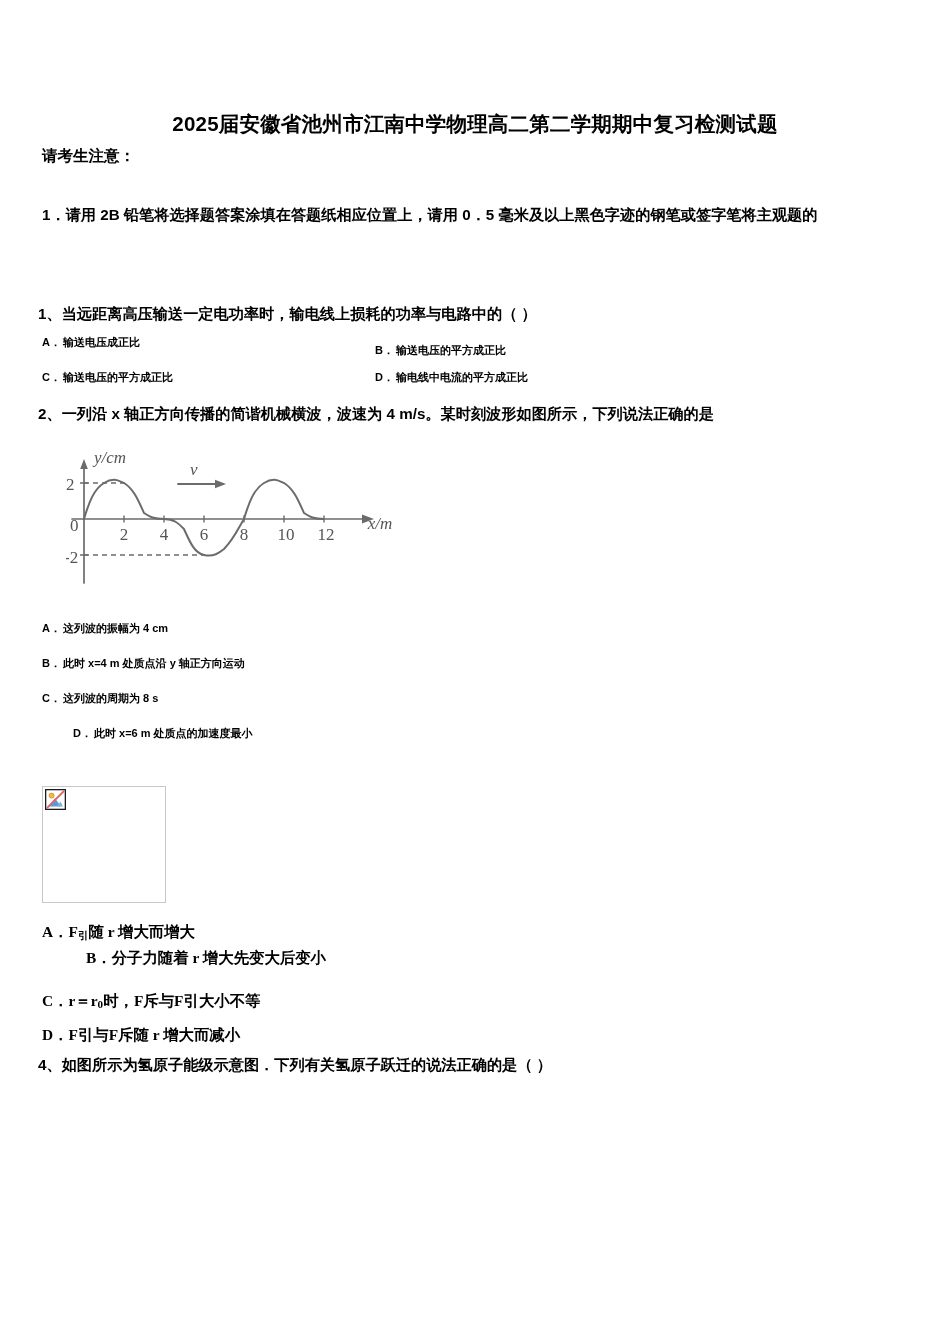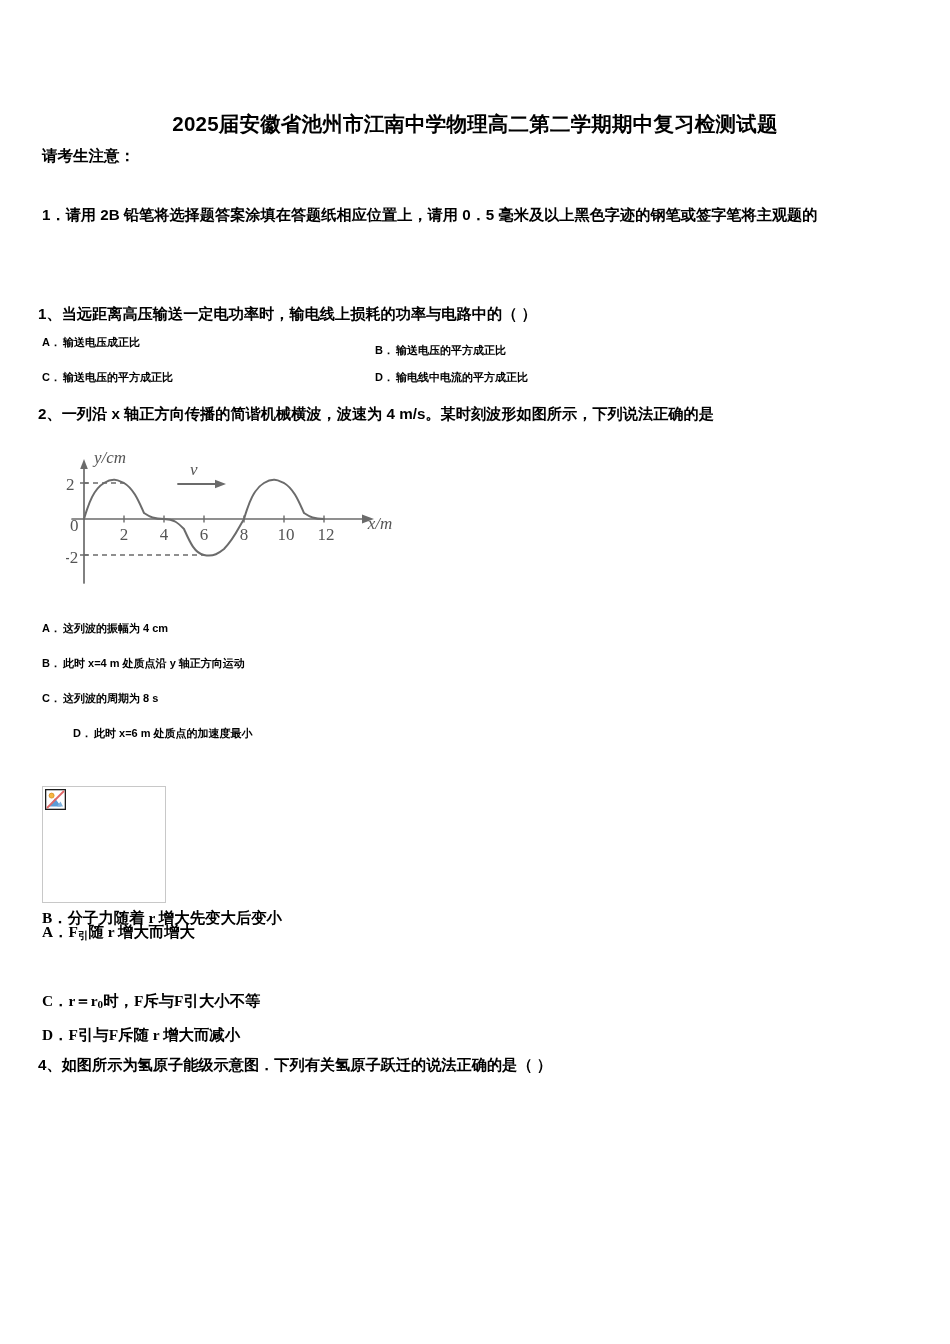--- a/index.html
+++ b/index.html
@@ -107,21 +107,21 @@
     position: absolute;
     left: 42px;
     font-family: "Liberation Serif", "DejaVu Serif", serif;
     font-size: 15.4px;
     font-weight: bold;
     white-space: nowrap;
     text-align: right;
   }
   .opt3 .lbl { display:inline-block; min-width: 21px; }
   .q3a { top: 922px; }
-  .q3b { top: 908px; }
+  .q3b { top: 948px; margin-left: 44px; }
   .q3c { top: 991px; }
   .q3d { top: 1025px; }
   sub {
     font-size: 0.72em;
     vertical-align: -0.22em;
   }
   .sub-cn {
     font-size: 0.68em;
     vertical-align: -0.2em;
   }

